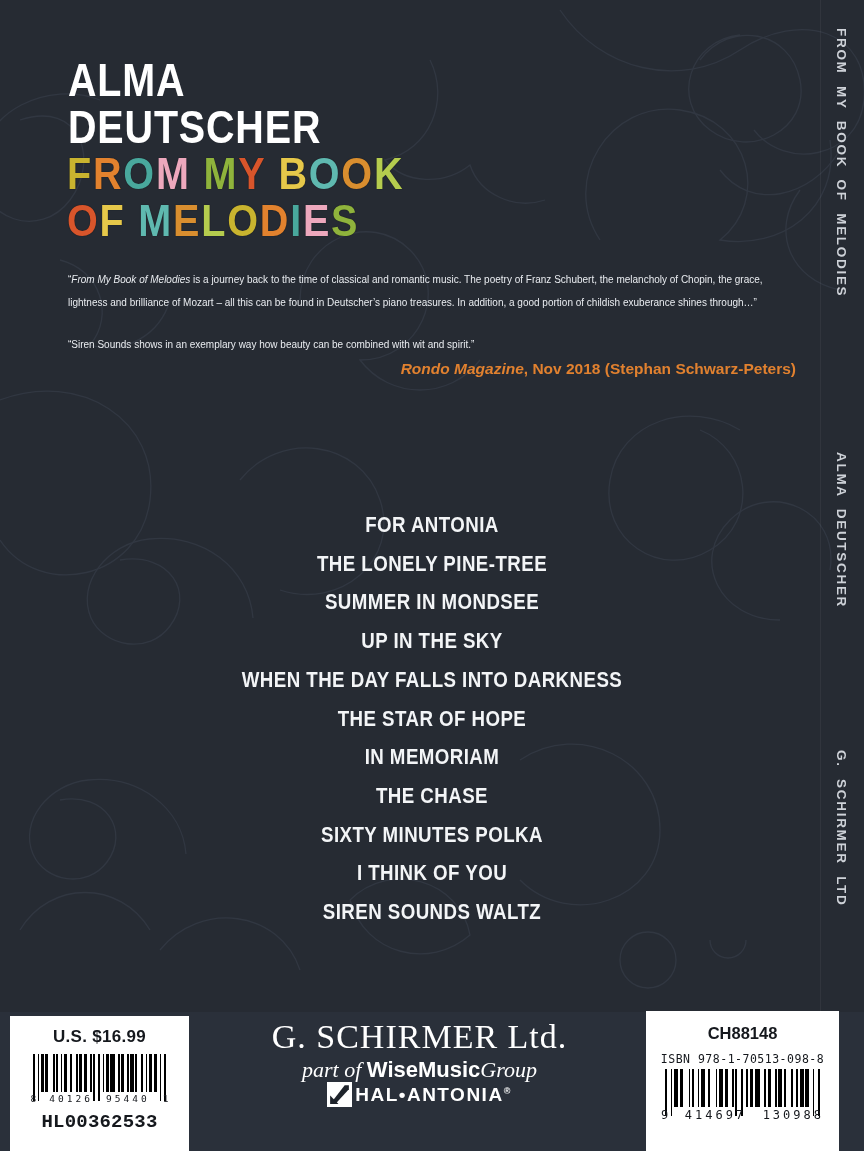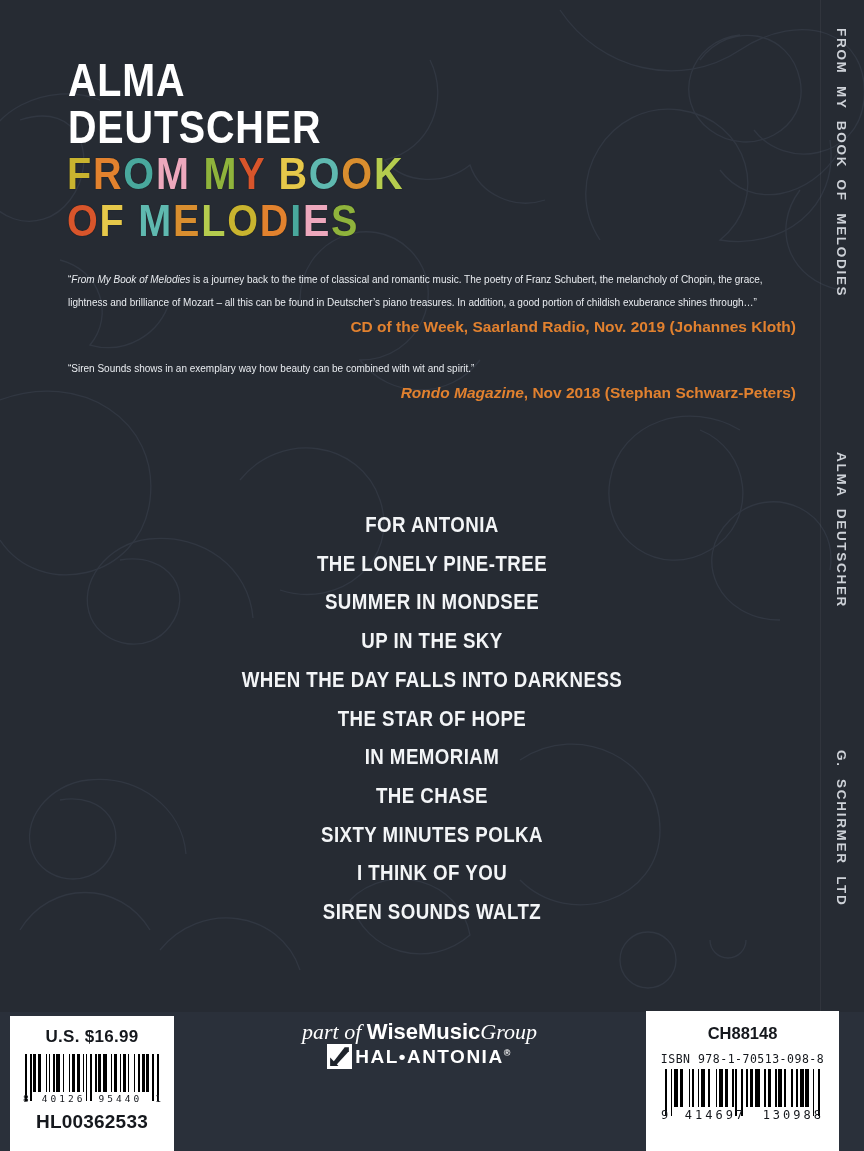--- a/index.html
+++ b/index.html
@@ -31,32 +31,32 @@
   .qattr .it{font-style:italic;}
 
   
   .songs{position:absolute;left:0;top:506px;width:864px;margin:0;padding:0;list-style:none;text-align:center;}
   .songs li{line-height:38.7px;font-size:21.5px;font-weight:700;color:#f3f5f7;letter-spacing:.5px;
     transform:scaleX(.87);transform-origin:center;}
 
   
   .footer-panel{position:absolute;left:0;top:1012px;width:864px;height:139px;background:#2a303a;}
   .whitebox{position:absolute;background:#ffffff;color:#15181d;display:flex;flex-direction:column;align-items:center;}
-  .box-left{left:10px;top:1016px;width:164px;height:135px;}
+  .box-left{left:10px;top:1016px;width:179px;height:135px;}
   .box-right{left:646px;top:1011px;width:193px;height:140px;}
   .price{margin-top:11px;font-size:17px;font-weight:700;letter-spacing:.3px;}
   .upc{margin-top:7px;width:140px;}
   .barcode{display:flex;align-items:flex-start;height:38px;justify-content:center;}
   .bar{height:100%;background:#000;}
   .bar.sp{background:transparent;}
   .bar.tall{height:calc(100% + 9px);}
   .bdigits{display:flex;justify-content:space-between;align-items:flex-end;
     font-size:9.5px;font-family:"DejaVu Sans Mono",monospace;margin-top:1px;padding:0 1px;}
   .bdigits .grp{letter-spacing:3px;}
-  .hlnum{margin-top:7px;font-size:19px;font-weight:700;letter-spacing:.2px;}
+  .hlnum{margin-top:7px;font-size:19px;font-weight:700;letter-spacing:.2px;font-family:Liberation Mono, monospace;}
   .chnum{margin-top:13px;font-size:16.5px;font-weight:700;}
   .isbn{margin-top:9px;font-size:11.5px;font-family:"DejaVu Sans Mono",monospace;letter-spacing:.5px;}
   .ean{margin-top:3px;width:165px;}
   .ean .bdigits{font-size:12px;}
 
   .center-logos{position:absolute;left:193px;top:1018px;width:453px;text-align:center;color:#ffffff;}
   .schirmer{font-family:"Liberation Serif",serif;font-size:34px;line-height:38px;letter-spacing:1px;}
   .wiseline{margin-top:3px;font-size:22px;line-height:22px;}
   .wise-it{font-family:"Liberation Serif",serif;font-style:italic;}
   .wise-bold{font-weight:700;}
@@ -105,21 +105,20 @@
     <div>DEUTSCHER</div>
   </div>
   <div class="collage">
     <div><span style="color: rgb(201, 180, 47);">F</span><span style="color: rgb(226, 130, 46);">R</span><span style="color: rgb(73, 168, 157);">O</span><span style="color: rgb(237, 168, 189);">M</span><span> </span><span style="color: rgb(143, 179, 60);">M</span><span style="color: rgb(216, 85, 43);">Y</span><span> </span><span style="color: rgb(230, 200, 74);">B</span><span style="color: rgb(95, 185, 176);">O</span><span style="color: rgb(217, 142, 47);">O</span><span style="color: rgb(181, 204, 78);">K</span></div>
     <div><span style="color: rgb(216, 85, 43);">O</span><span style="color: rgb(230, 200, 74);">F</span><span> </span><span style="color: rgb(95, 185, 176);">M</span><span style="color: rgb(217, 142, 47);">E</span><span style="color: rgb(181, 204, 78);">L</span><span style="color: rgb(201, 180, 47);">O</span><span style="color: rgb(226, 130, 46);">D</span><span style="color: rgb(73, 168, 157);">I</span><span style="color: rgb(237, 168, 189);">E</span><span style="color: rgb(143, 179, 60);">S</span></div>
   </div>
 
   <div class="quotes">
     <div class="qblock">
       <div class="qtext"><span>“</span><span class="it">From My Book of Melodies</span><span> is a journey back to the time of classical and romantic music. The poetry of Franz Schubert, the melancholy of Chopin, the grace, lightness and brilliance of Mozart – all this can be found in Deutscher’s piano treasures. In addition, a good portion of childish exuberance shines through…”</span></div>
-      <div class="qattr"><span>CD of the Week, Saarland Radio, Nov. 2019 (Johannes Kloth)</span></div>
     </div>
     <div class="qblock">
       <div class="qtext"><span>“Siren Sounds shows in an exemplary way how beauty can be combined with wit and spirit.”</span></div>
       <div class="qattr"><span class="it">Rondo Magazine</span><span>, Nov 2018 (Stephan Schwarz-Peters)</span></div>
     </div>
   </div>
 
   <ul class="songs">
       <li>FOR ANTONIA</li>
       <li>THE LONELY PINE-TREE</li>
@@ -202,20 +201,21 @@
         <span>8</span>
         <span class="grp">40126</span>
         <span class="grp">95440</span>
         <span>1</span>
       </div>
     </div>
     <div class="hlnum">HL00362533</div>
   </div>
 
   <div class="center-logos">
+    <div class="schirmer">G. SCHIRMER Ltd.</div>
     <div class="wiseline">
       <span class="wise-it">part of </span><span class="wise-bold">WiseMusic</span><span class="wise-it">Group</span>
     </div>
     <div class="halrow">
       <svg class="halicon" viewBox="0 0 24 24">
         <rect width="24" height="24" fill="#ffffff"></rect>
         <path d="M4 20 L17 3 L21 3 L21 7 L8 21 Z" fill="#1e232b"></path>
         <path d="M3 13 L3 21 L11 21 Z" fill="#1e232b"></path>
       </svg>
       <span class="haltext"><span>HAL•ANTONIA</span><span class="reg">®</span></span>

